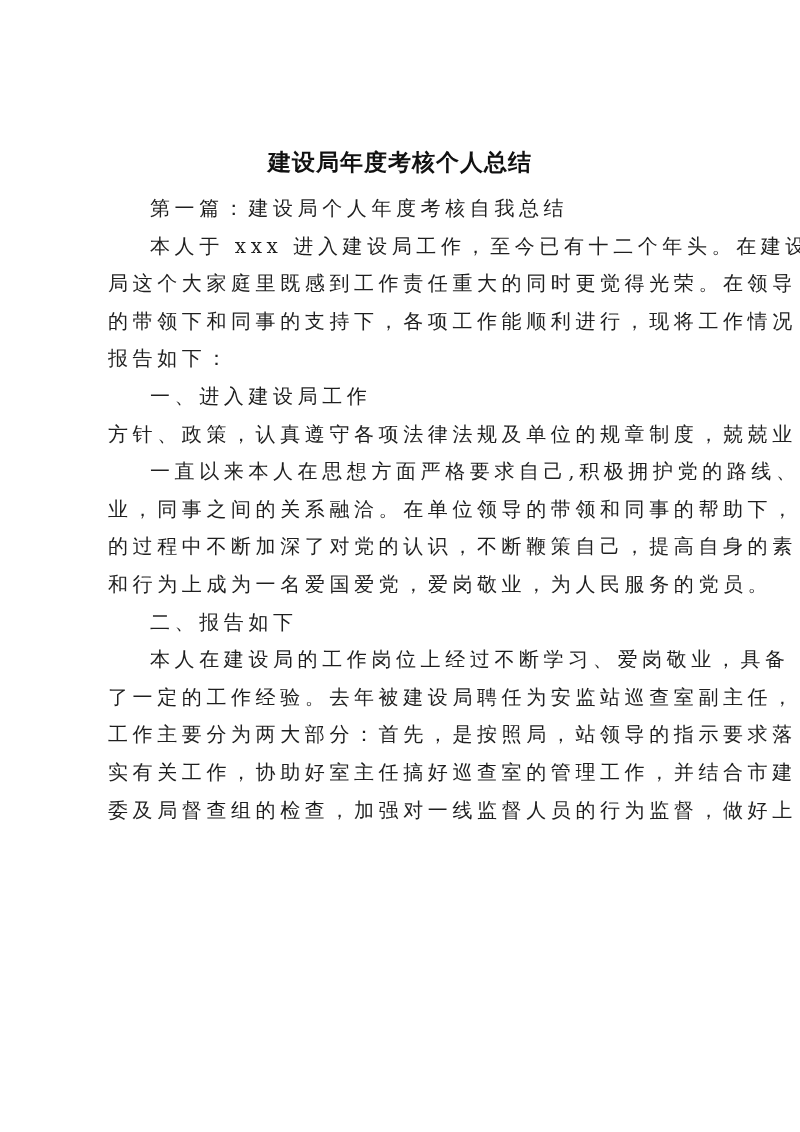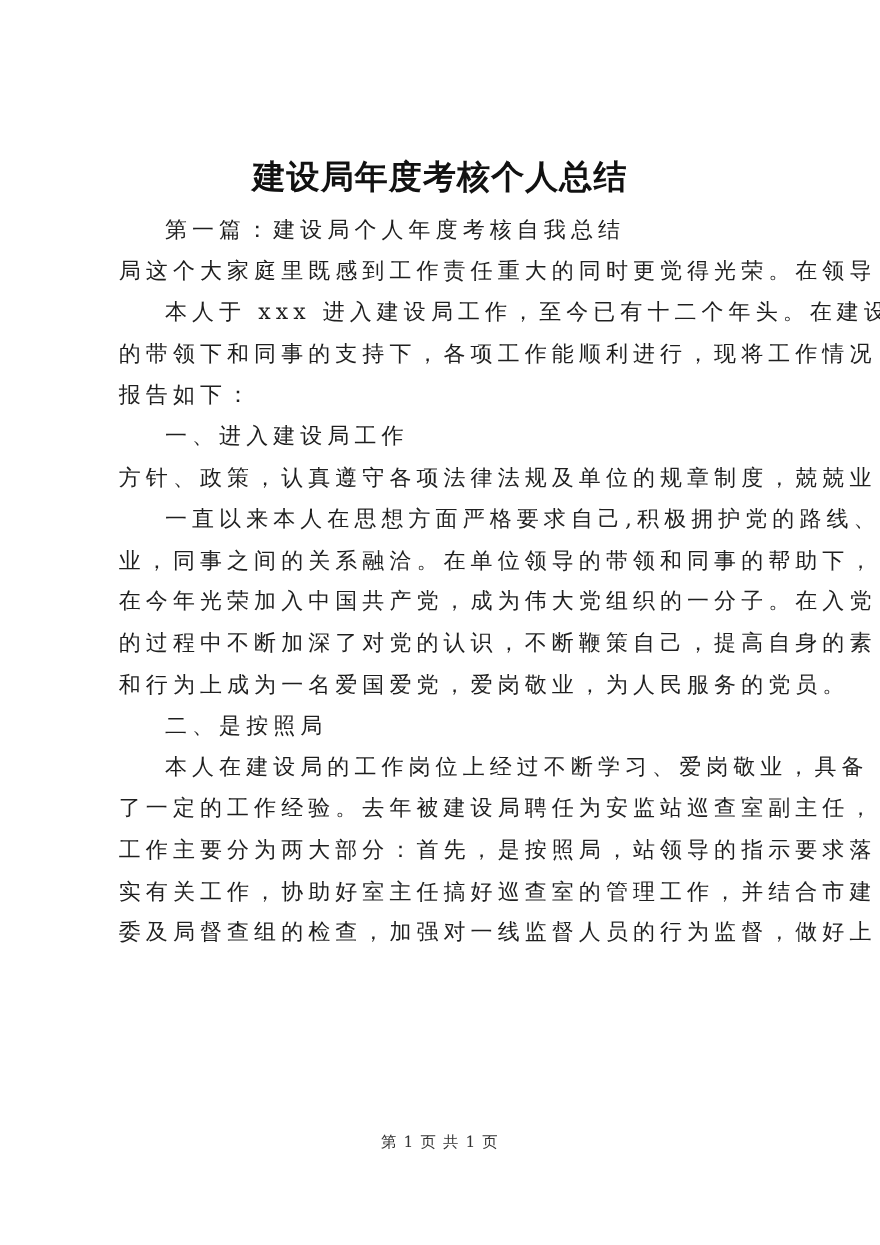--- a/index.html
+++ b/index.html
@@ -20,21 +20,21 @@
       left: 0; top: 0;
       width: 800px;
       height: 1132px;
     }
     .title {
       position: absolute;
       top: 142px;
       left: 0;
       width: 800px;
       text-align: center;
-      font-size: 30px;
+      font-size: 23px;
       font-weight: bold;
       letter-spacing: 1px;
       color: #111;
       line-height: 40px;
     }
     .body-text {
       position: absolute;
       left: 108px;
       top: 190px;
       width: 600px;
@@ -62,33 +62,31 @@
     }
   </style>
 </head>
 <body>
 
 <div class="page">
   <div class="title">建设局年度考核个人总结</div>
 
   <div class="body-text">
     <div class="line indent">第一篇：建设局个人年度考核自我总结</div>
+    <div class="line indent">本人于 xxx 进入建设局工作，至今已有十二个年头。在建设</div>
     <div class="line">局这个大家庭里既感到工作责任重大的同时更觉得光荣。在领导</div>
-    <div class="line indent">本人于 xxx 进入建设局工作，至今已有十二个年头。在建设</div>
     <div class="line">的带领下和同事的支持下，各项工作能顺利进行，现将工作情况</div>
     <div class="line">报告如下：</div>
     <div class="line indent">一、进入建设局工作</div>
     <div class="line">方针、政策，认真遵守各项法律法规及单位的规章制度，兢兢业</div>
     <div class="line indent">一直以来本人在思想方面严格要求自己,积极拥护党的路线、</div>
     <div class="line">业，同事之间的关系融洽。在单位领导的带领和同事的帮助下，</div>
-    <div class="line">在今年光荣加入中国共产党，成为伟大党组织的一分子。在入党</div>
     <div class="line">的过程中不断加深了对党的认识，不断鞭策自己，提高自身的素</div>
     <div class="line">和行为上成为一名爱国爱党，爱岗敬业，为人民服务的党员。</div>
-    <div class="line indent">二、是按照局</div>
+    <div class="line indent">二、报告如下</div>
     <div class="line indent">本人在建设局的工作岗位上经过不断学习、爱岗敬业，具备</div>
     <div class="line">了一定的工作经验。去年被建设局聘任为安监站巡查室副主任，</div>
     <div class="line">工作主要分为两大部分：首先，是按照局，站领导的指示要求落</div>
     <div class="line">实有关工作，协助好室主任搞好巡查室的管理工作，并结合市建</div>
     <div class="line">委及局督查组的检查，加强对一线监督人员的行为监督，做好上</div>
   </div>
 
-  <div class="footer">第 1 页  共 1 页</div>
 </div>
 
 </body></html>

